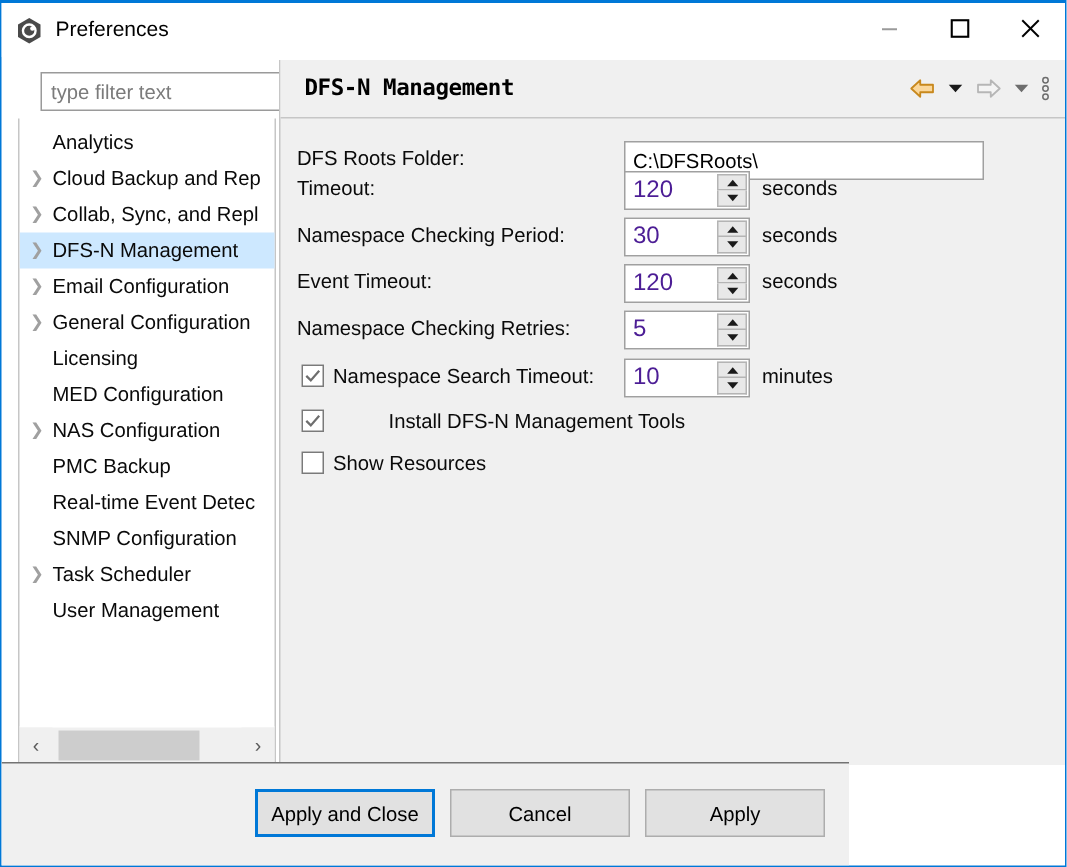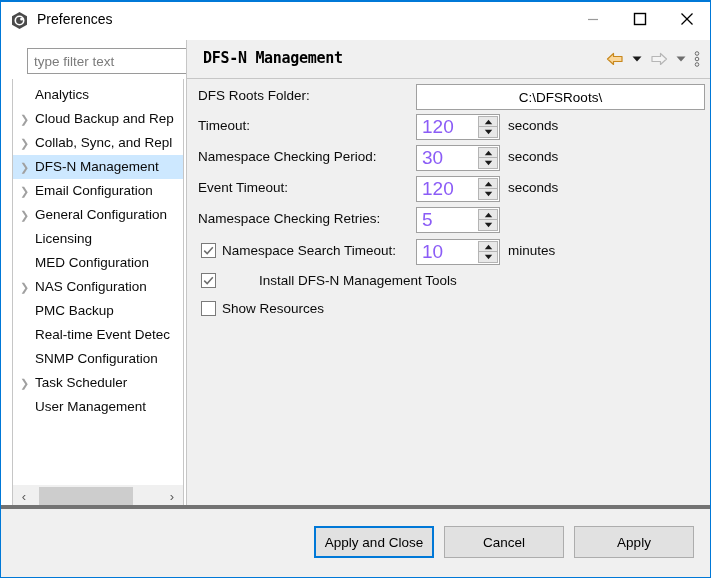--- a/index.html
+++ b/index.html
@@ -243,22 +243,22 @@
     border: 1px solid #a0a0a0;
     background: #fff;
   }
   .spin-val {
     position: absolute;
     left: 0; top: 0;
     width: 60px; height: 24px;
     border: none;
     background: transparent;
     font-family: "Liberation Sans", sans-serif;
-    font-size: 19px;
-    color: #8b5cf6;
+    font-size: 16px;
+    color: #4c1d95;
     padding: 0 5px;
     box-sizing: border-box;
     outline: none;
   }
   .spin-btns {
     position: absolute;
     right: 1px; top: 1px;
     width: 20px; height: 22px;
   }
   .spin-btn {
@@ -302,24 +302,24 @@
     font-size: 13.5px;
     color: #0a0a0a;
     white-space: nowrap;
     cursor: default;
   }
 
   
   #buttonbar {
     position: absolute;
     left: 0; bottom: 0;
-    width: 709px;
+    width: 565px;
     height: 68px;
     background: #f0f0f0;
-    border-top: 4px solid #737373;
+    border-top: 1px solid #737373;
   }
   .dlg-btn {
     position: absolute;
     top: 17px;
     height: 32px;
     box-sizing: border-box;
     background: #e1e1e1;
     border: 1px solid #adadad;
     font-family: "Liberation Sans", sans-serif;
     font-size: 13.5px;
@@ -425,23 +425,23 @@
           <svg width="6" height="18" viewBox="0 0 6 18">
             <circle cx="3" cy="3.5" r="1.8" fill="none" stroke="#6d6d6d" stroke-width="1"></circle>
             <circle cx="3" cy="9" r="1.8" fill="none" stroke="#6d6d6d" stroke-width="1"></circle>
             <circle cx="3" cy="14.5" r="1.8" fill="none" stroke="#6d6d6d" stroke-width="1"></circle>
           </svg>
         </button>
       </div>
     </div>
 
     <div id="form">
-        <div class="row" style="top: 4px; width: 524px;">
+        <div class="row" style="top: 14px; width: 524px;">
           <span class="lbl">DFS Roots Folder:</span>
-          <input type="text" class="txt" value="C:\DFSRoots\" style="left: 229px; top: 1px; width: 289px; text-align: center;">
+          <input type="text" class="txt" value="C:\DFSRoots\" style="left: 229px; top: 1px; width: 240px;">
         </div>
         <div class="row" style="top: 34px; width: 524px;">
           <span class="lbl">Timeout:</span>
           <div class="spin-wrap" style="left: 229px; top: 1px;">
             <input type="text" class="spin-val" value="120" style="">
             <div class="spin-btns">
               <button class="spin-btn up">
                 <svg width="9" height="6" viewBox="0 0 9 6">
                   <polygon points="4.5,0.8 8.2,5.2 0.8,5.2" fill="#1a1a1a"></polygon>
                 </svg>

